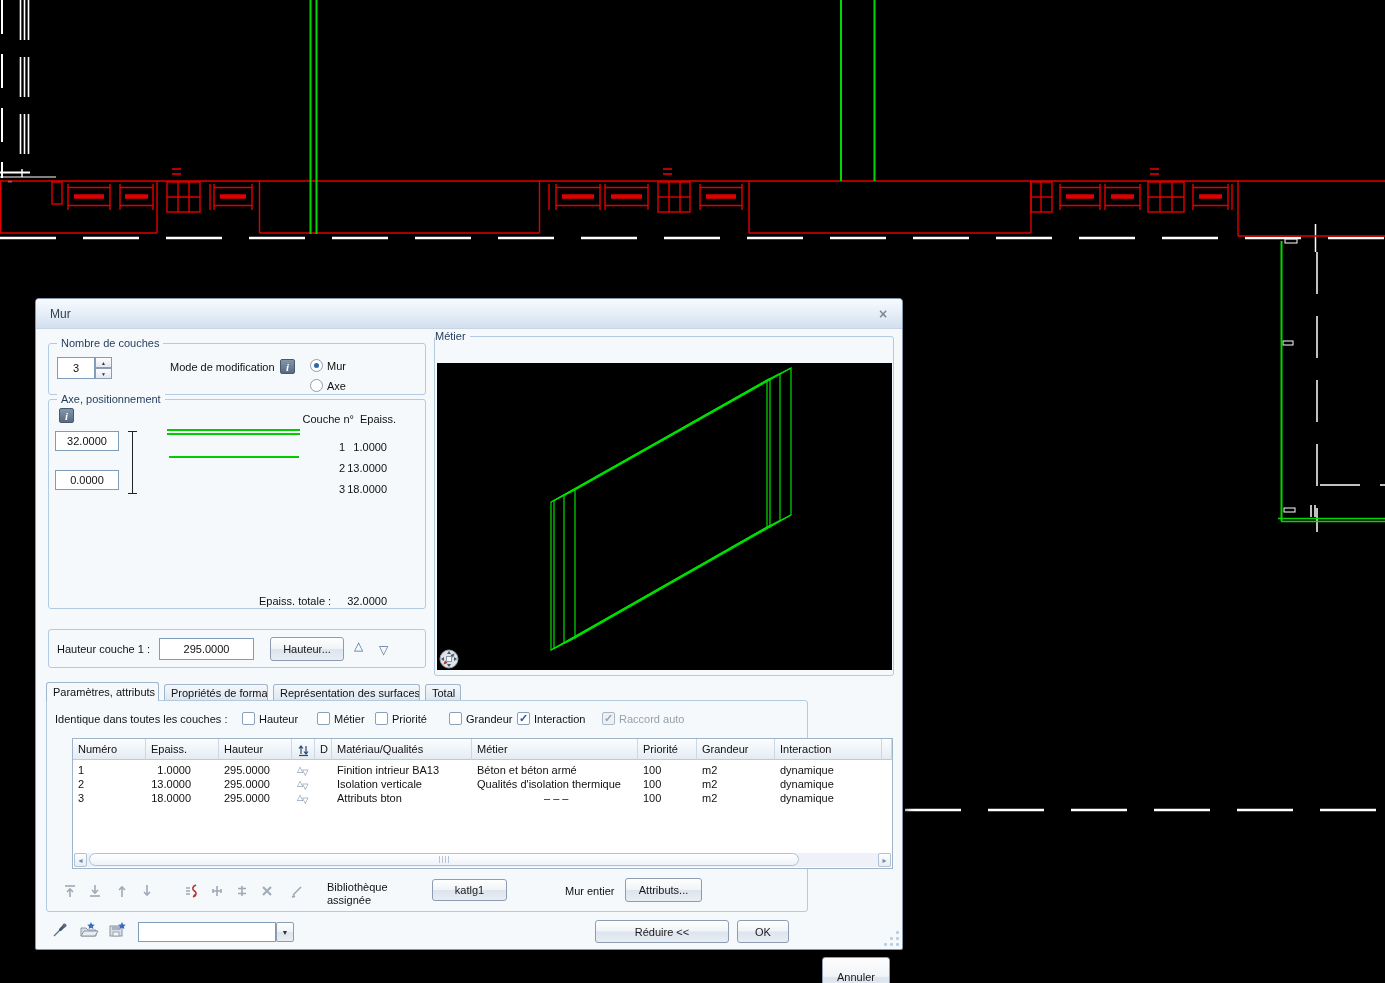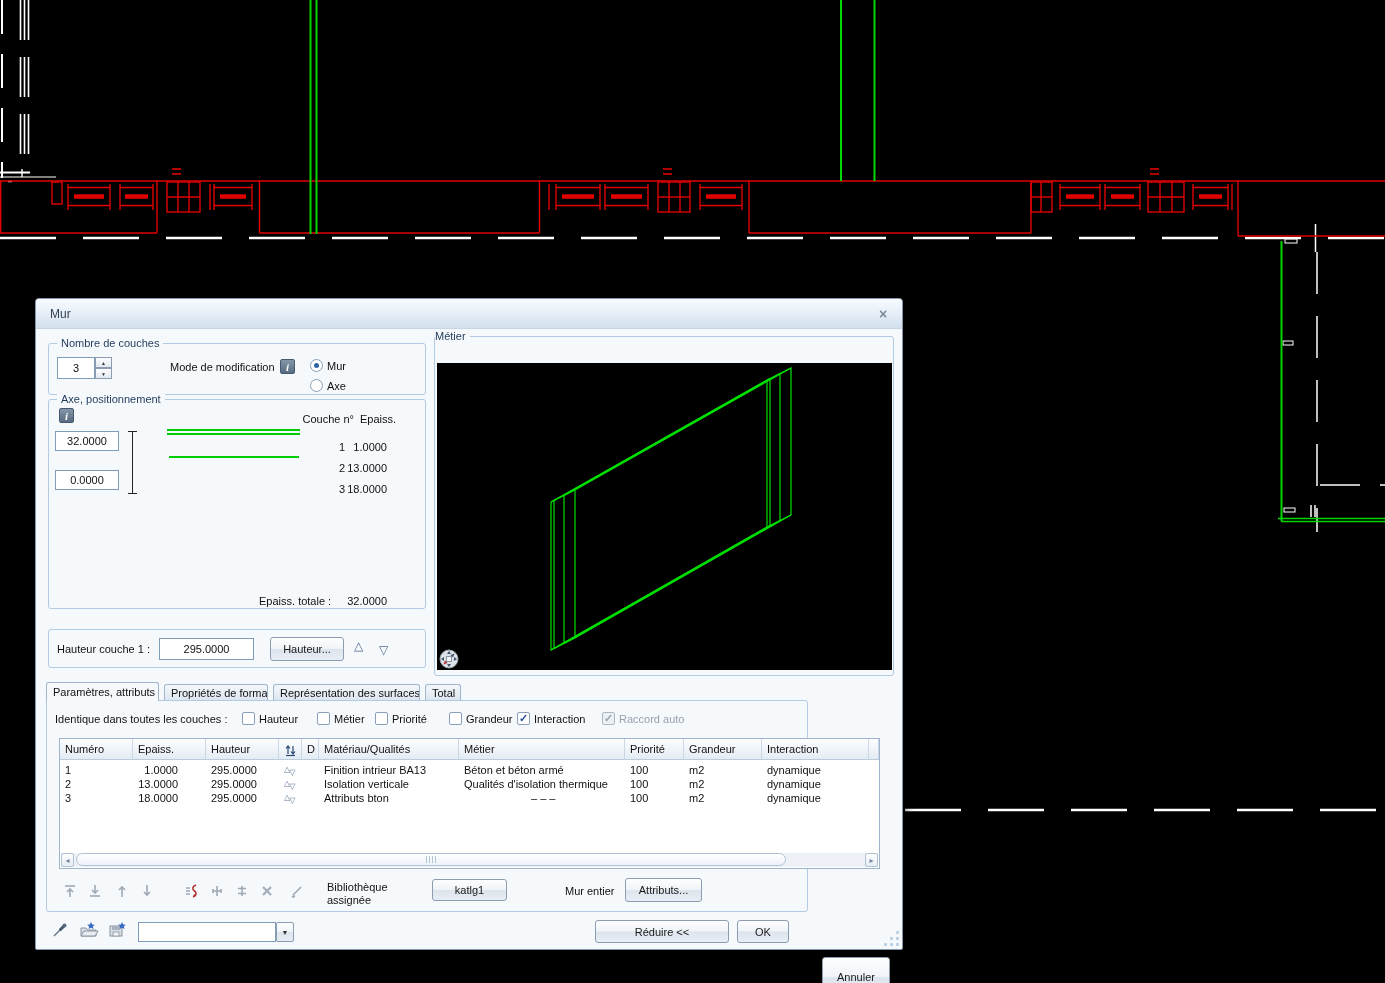--- a/index.html
+++ b/index.html
@@ -329,21 +329,21 @@
     </div>
     <div class="cbitem" style="left:470px">
       <span class="cb">✓</span>
       <span>Interaction</span>
     </div>
     <div class="cbitem" style="left:555px">
       <span class="cb dis">✓</span>
       <span class="dislabel">Raccord auto</span>
     </div>
 
-    <div class="tbl" style="left:12px;top:37px;width:821px;height:131px">
+    <div class="tbl" style="left:25px;top:37px;width:821px;height:131px">
       <div class="tgrid">
         <div class="th">Numéro</div>
         <div class="th">Epaiss.</div>
         <div class="th">Hauteur</div>
         <div class="th" style="padding-top:3px">
           <svg width="14" height="15">
             <g stroke="#2b4a73" fill="none" stroke-width="1.2">
               <path d="M4,12 V4 M2,6.5 L4,4 L6,6.5"></path>
               <path d="M9,4 V12 M7,9.5 L9,12 L11,9.5"></path>
               <path d="M2,13.5 H11"></path>

